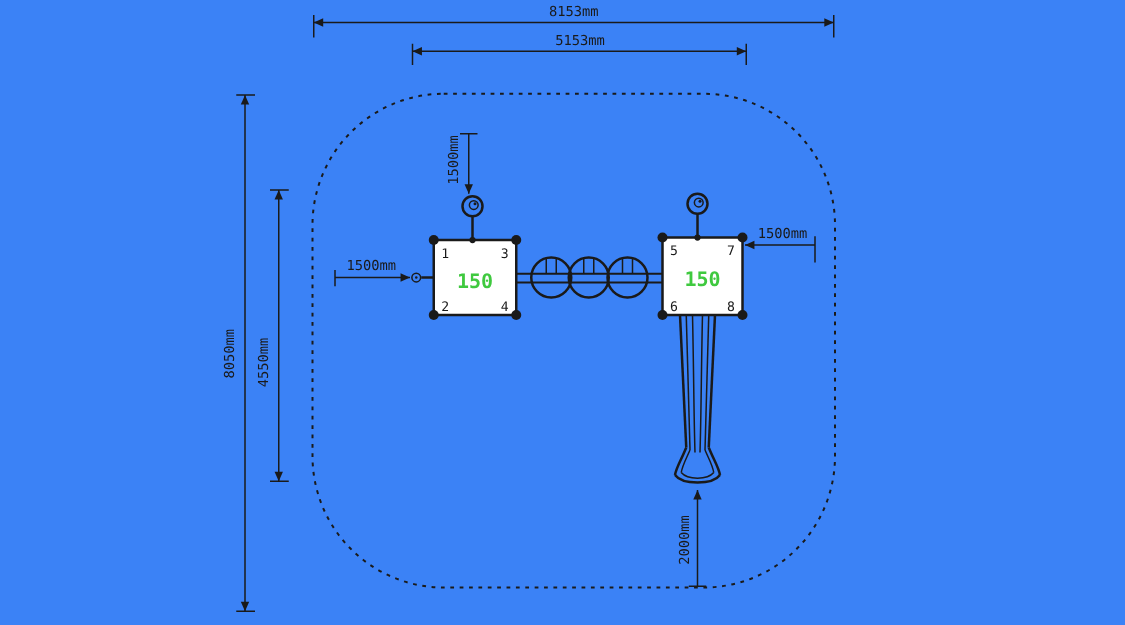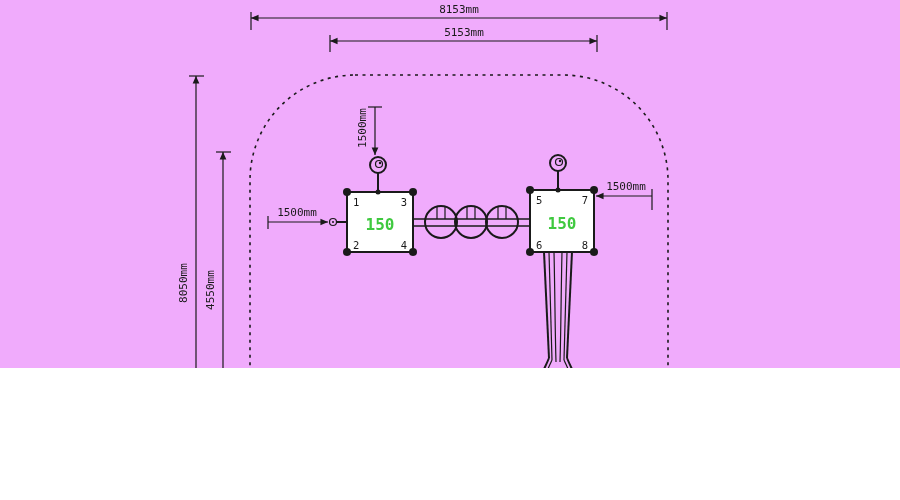--- a/index.html
+++ b/index.html
@@ -1,17 +1,17 @@
 <!DOCTYPE html>
 <html><head>
 <meta charset="utf-8">
 <style>
   html,body{margin:0;padding:0;background:#ffffff;}
   .canvas{
-    width:900px;height:368px;position:relative;background:#f0abfc;overflow:hidden;
+    width:900px;height:500px;position:relative;background:#3b82f6;overflow:hidden;
     font-family:"DejaVu Sans Mono", monospace;
   }
   svg{display:block;}
   .ln{stroke:#1a1a1a;fill:none;}
   .thin{stroke-width:1.2;}
   .med{stroke-width:1.6;}
   .thick{stroke-width:2;}
   .dot{fill:#1a1a1a;stroke:none;}
   .dim-label{
     font-family:"DejaVu Sans Mono", monospace;

